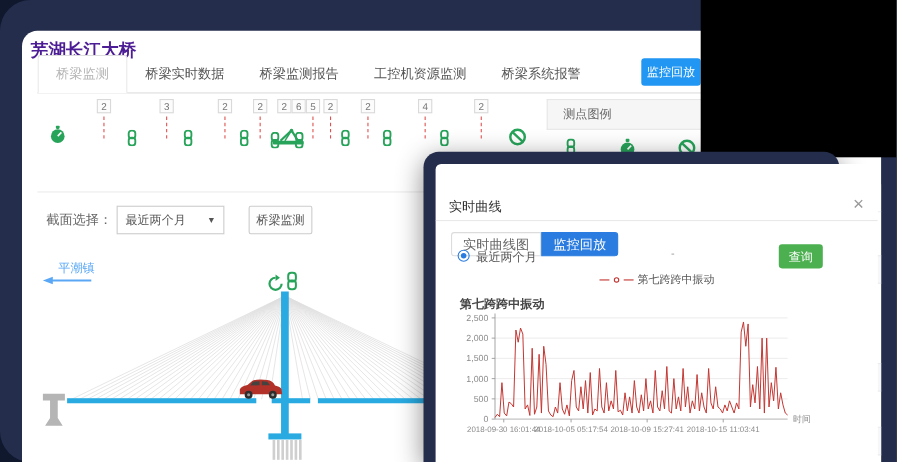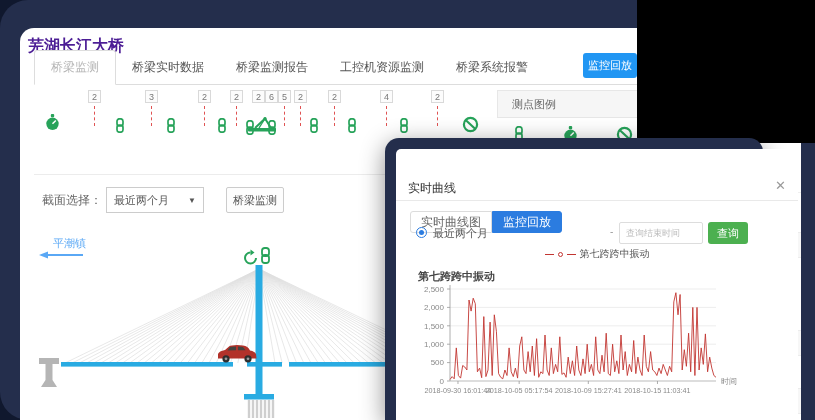--- a/index.html
+++ b/index.html
@@ -338,21 +338,20 @@
 
       <div class="dlg-tabs">
         <div class="dlg-tab">实时曲线图</div>
         <div class="dlg-tab active">监控回放</div>
       </div>
 
       <div class="qrow">
         <span class="radio"></span>
         <span class="qlabel">最近两个月</span>
         <span class="qsep">-</span>
-        <input class="dt-input" style="left: 219px;" placeholder="查询结束时间">
         <button class="btn-query">查询</button>
       </div>
 
       <div class="lgd-row">
         <span class="lgd-dash"></span>
         <span class="lgd-dot"></span>
         <span class="lgd-dash"></span>
         <span class="lgd-text">第七跨跨中振动</span>
       </div>
 

